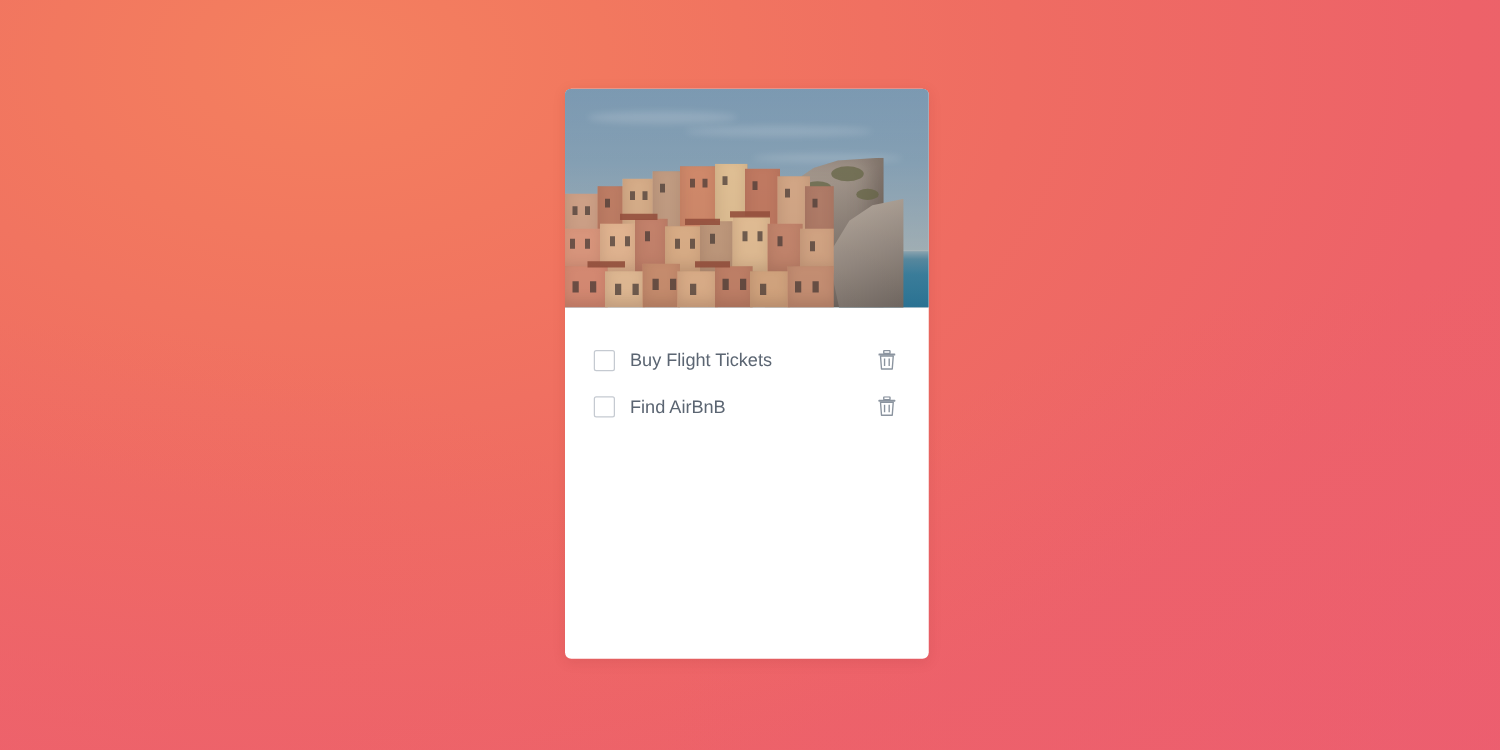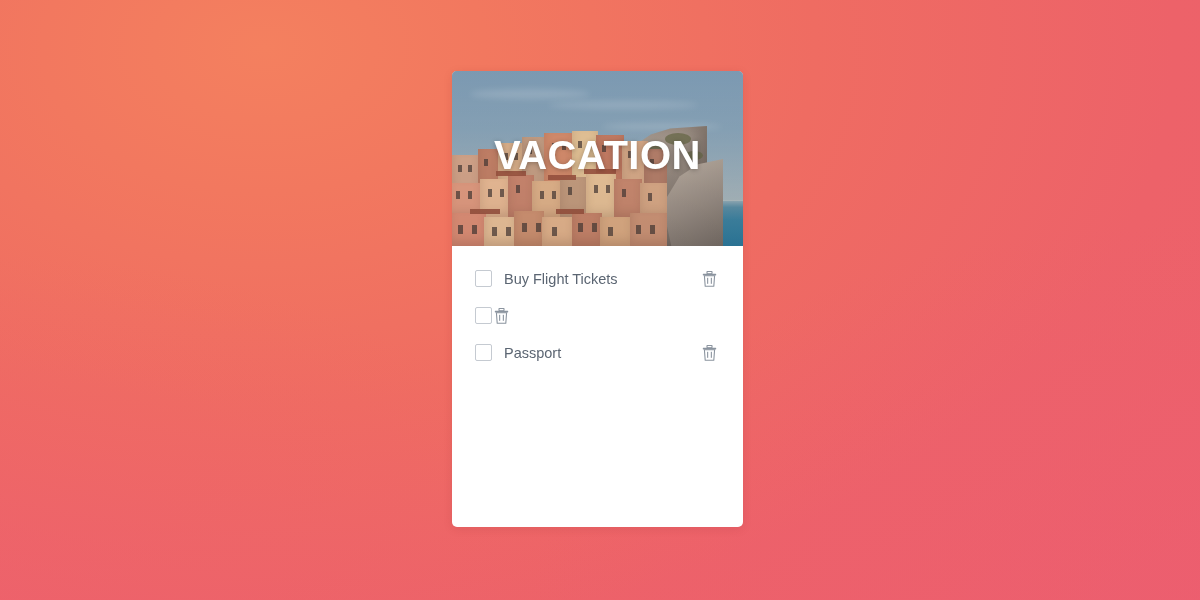--- a/index.html
+++ b/index.html
@@ -192,21 +192,21 @@
   }
 
   
   .list {
     margin: 0;
     padding: 14px 23px 0 23px;
     list-style: none;
   }
   .item {
     display: flex;
-    align-items: center;
+    align-items: flex-end;
     height: 37px;
   }
   .checkbox {
     width: 15px;
     height: 15px;
     border: 1px solid #c5cad1;
     border-radius: 2px;
     background: #fff;
     flex: 0 0 auto;
     cursor: pointer;
@@ -324,21 +324,20 @@
           <div class="win" style="left:126px;top:92px;width:5px;height:9px;"></div>
           <div class="win" style="left:140px;top:92px;width:5px;height:9px;"></div>
           <div class="win" style="left:156px;top:96px;width:5px;height:9px;"></div>
           <div class="win" style="left:184px;top:94px;width:5px;height:9px;"></div>
           <div class="win" style="left:198px;top:94px;width:5px;height:9px;"></div>
         </div>
 
         <div class="hero-shade"></div>
       </div>
 
-      <div class="hero-title">VACATION</div>
     </div>
 
 
     <ul class="list">
 
       <li class="item">
         <span class="checkbox"></span>
         <span class="item-label">Buy Flight Tickets</span>
         <span class="trash">
           <svg width="15" height="16" viewBox="0 0 15 16">
@@ -346,41 +345,29 @@
             <rect x="0.8" y="2.8" width="13.4" height="1.6" rx="0.4" fill="#8b949f"></rect>
             <path d="M2.4 4.8 L12.6 4.8 L11.8 15.2 L3.2 15.2 Z" fill="none" stroke="#8b949f" stroke-width="1.1" stroke-linejoin="round"></path>
             <rect x="5.1" y="6.8" width="1.1" height="6" fill="#8b949f"></rect>
             <rect x="8.8" y="6.8" width="1.1" height="6" fill="#8b949f"></rect>
           </svg>
         </span>
       </li>
 
       <li class="item">
         <span class="checkbox"></span>
+        <span class="item-label">Find AirBnB</span>
         <span class="trash">
           <svg width="15" height="16" viewBox="0 0 15 16">
             <rect x="5" y="0.5" width="5" height="2.2" rx="0.4" fill="none" stroke="#8b949f" stroke-width="1.1"></rect>
             <rect x="0.8" y="2.8" width="13.4" height="1.6" rx="0.4" fill="#8b949f"></rect>
             <path d="M2.4 4.8 L12.6 4.8 L11.8 15.2 L3.2 15.2 Z" fill="none" stroke="#8b949f" stroke-width="1.1" stroke-linejoin="round"></path>
             <rect x="5.1" y="6.8" width="1.1" height="6" fill="#8b949f"></rect>
             <rect x="8.8" y="6.8" width="1.1" height="6" fill="#8b949f"></rect>
           </svg>
         </span>
       </li>
 
 
-      <li class="item">
-        <span class="checkbox"></span>
-        <span class="item-label">Passport</span>
-        <span class="trash">
-          <svg width="15" height="16" viewBox="0 0 15 16">
-            <rect x="5" y="0.5" width="5" height="2.2" rx="0.4" fill="none" stroke="#8b949f" stroke-width="1.1"></rect>
-            <rect x="0.8" y="2.8" width="13.4" height="1.6" rx="0.4" fill="#8b949f"></rect>
-            <path d="M2.4 4.8 L12.6 4.8 L11.8 15.2 L3.2 15.2 Z" fill="none" stroke="#8b949f" stroke-width="1.1" stroke-linejoin="round"></path>
-            <rect x="5.1" y="6.8" width="1.1" height="6" fill="#8b949f"></rect>
-            <rect x="8.8" y="6.8" width="1.1" height="6" fill="#8b949f"></rect>
-          </svg>
-        </span>
-      </li>
 
     </ul>
   </div>
 </div>
 
 </body></html>

